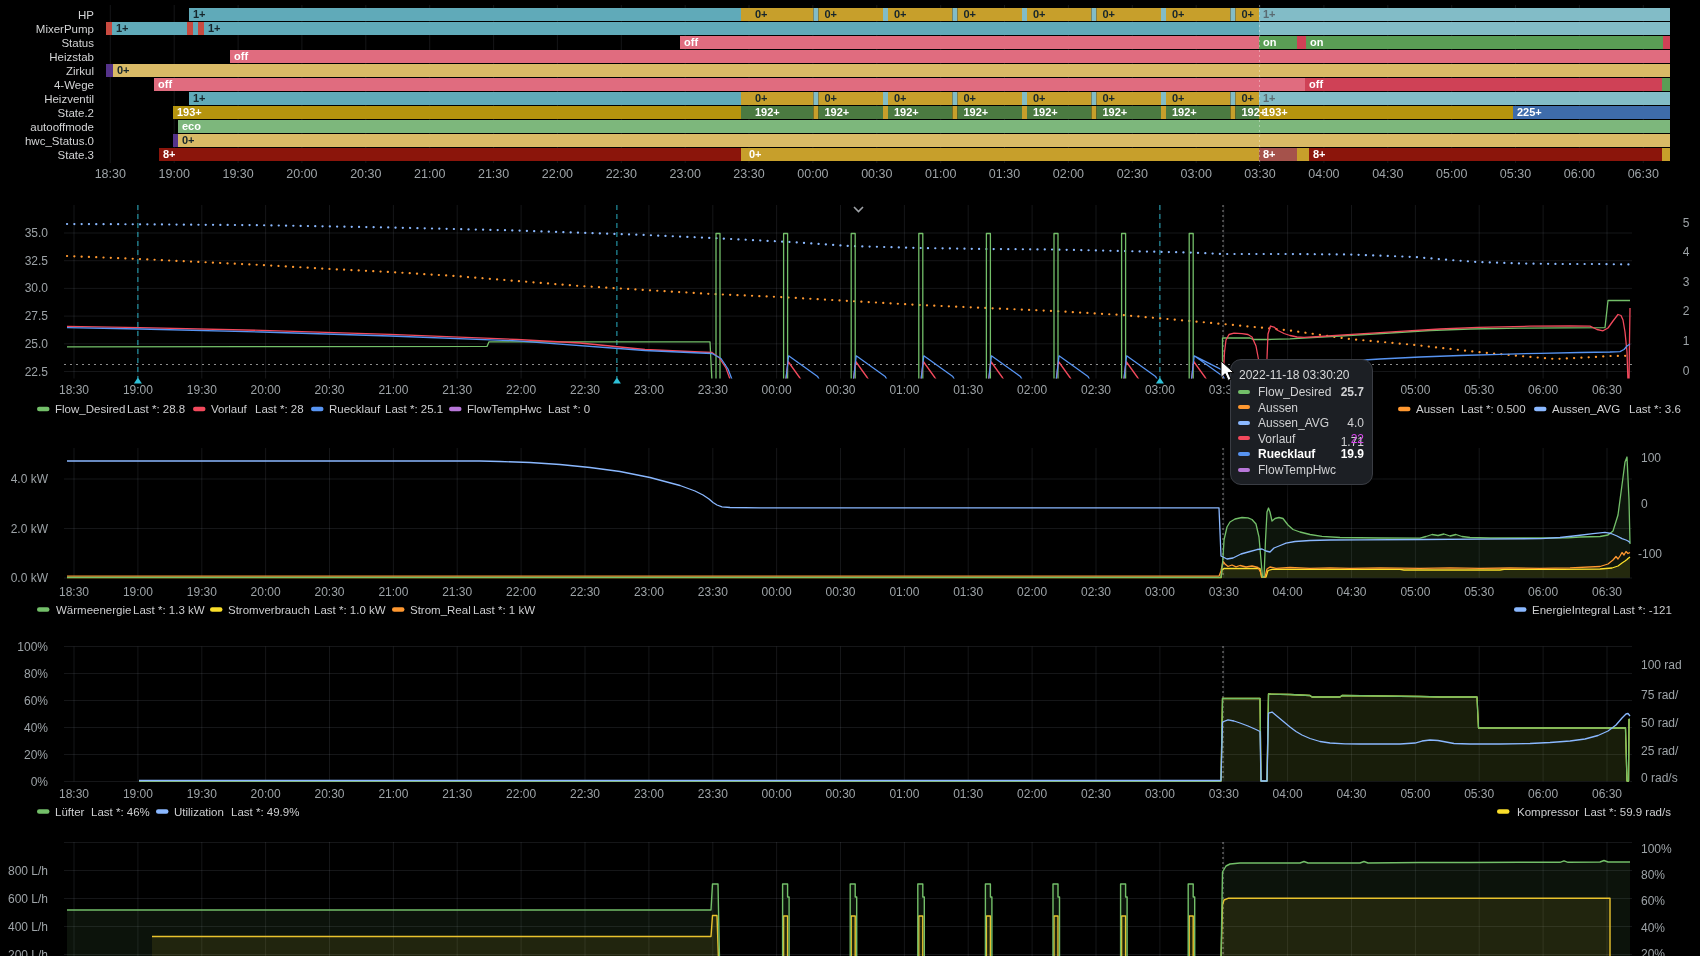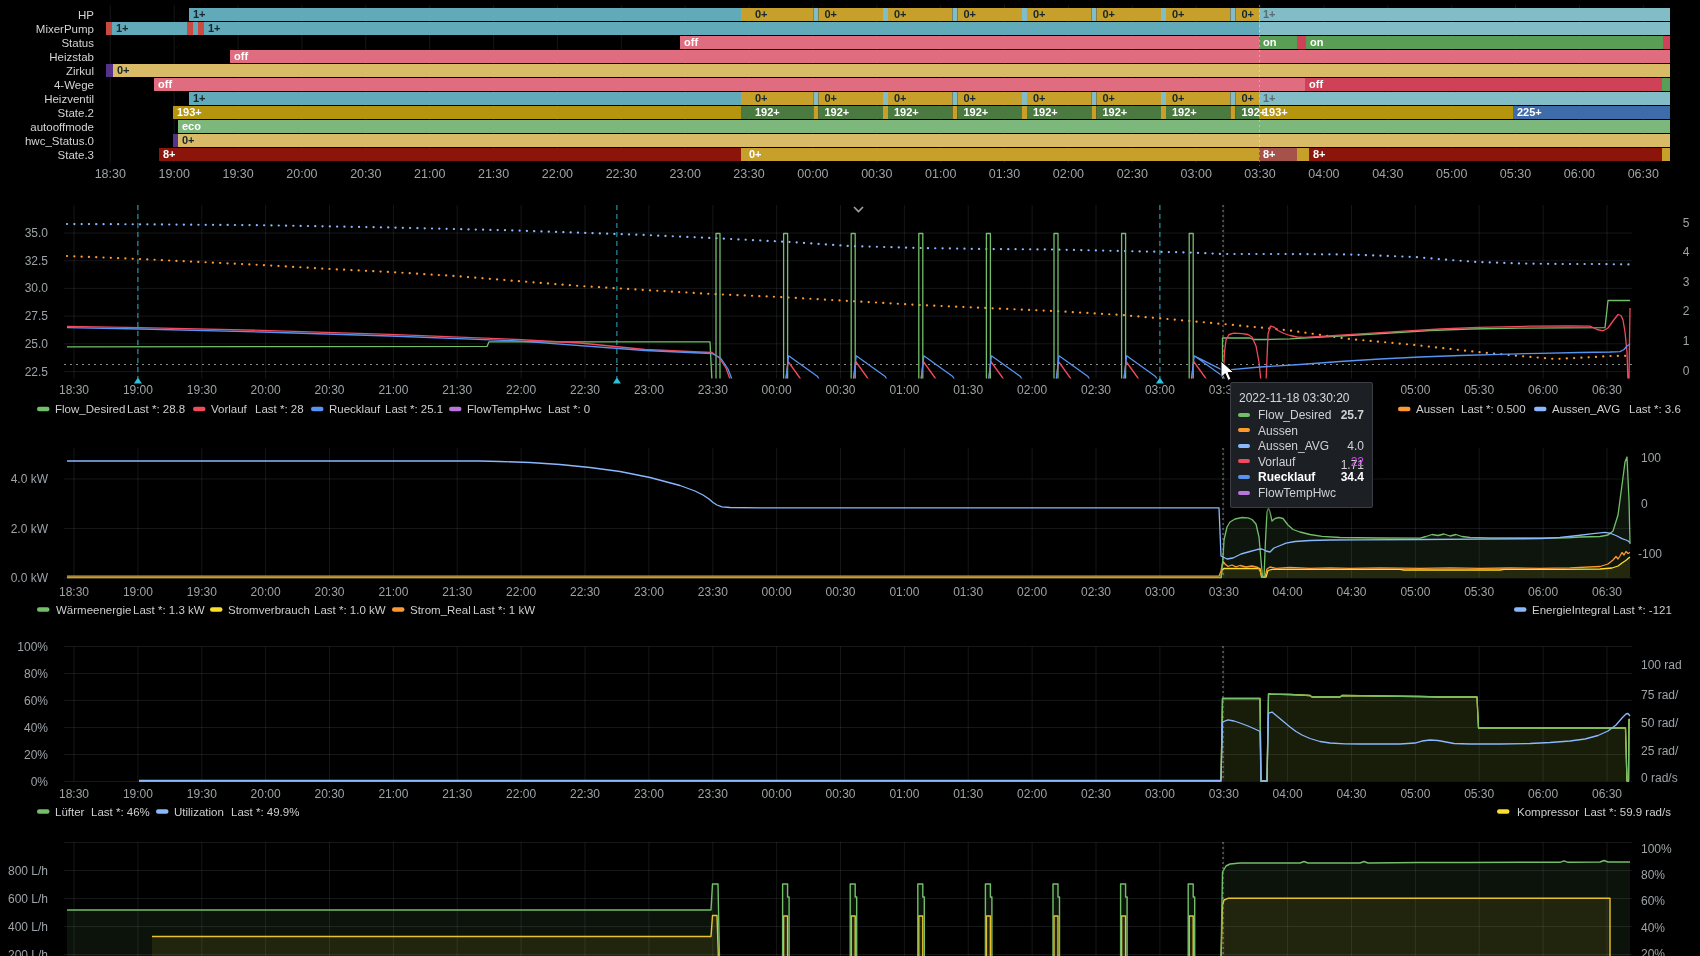--- a/index.html
+++ b/index.html
@@ -501,34 +501,34 @@
     <text x="48.0" y="874.5" text-anchor="end" font-size="12" fill="#9da3a7" font-weight="normal" font-family="Liberation Sans, sans-serif">800 L/h</text>
     <text x="48.0" y="902.5" text-anchor="end" font-size="12" fill="#9da3a7" font-weight="normal" font-family="Liberation Sans, sans-serif">600 L/h</text>
     <text x="48.0" y="930.5" text-anchor="end" font-size="12" fill="#9da3a7" font-weight="normal" font-family="Liberation Sans, sans-serif">400 L/h</text>
     <text x="48.0" y="958.5" text-anchor="end" font-size="12" fill="#9da3a7" font-weight="normal" font-family="Liberation Sans, sans-serif">200 L/h</text>
     <text x="1641.0" y="852.5" text-anchor="start" font-size="12" fill="#9da3a7" font-weight="normal" font-family="Liberation Sans, sans-serif">100%</text>
     <text x="1641.0" y="878.8" text-anchor="start" font-size="12" fill="#9da3a7" font-weight="normal" font-family="Liberation Sans, sans-serif">80%</text>
     <text x="1641.0" y="905.2" text-anchor="start" font-size="12" fill="#9da3a7" font-weight="normal" font-family="Liberation Sans, sans-serif">60%</text>
     <text x="1641.0" y="932.2" text-anchor="start" font-size="12" fill="#9da3a7" font-weight="normal" font-family="Liberation Sans, sans-serif">40%</text>
     <text x="1641.0" y="957.9" text-anchor="start" font-size="12" fill="#9da3a7" font-weight="normal" font-family="Liberation Sans, sans-serif">20%</text>
   </svg>
-<div style="position:absolute;left:1230px;top:382px;width:141px;height:124px;background:#1c1f24;border:1px solid #3a3d44;border-radius:2px;box-shadow:0 4px 8px rgba(0,0,0,0.5);z-index:20;font-size:12px;text-align:center;">
+<div style="position:absolute;left:1230px;top:359px;width:141px;height:124px;background:#1c1f24;border:1px solid #3a3d44;border-radius:11px;box-shadow:0 4px 8px rgba(0,0,0,0.5);z-index:20;font-size:12px;text-align:center;">
     <div style="position:absolute;left:8px;top:8px;color:#d8d9da;white-space:nowrap;">2022-11-18 03:30:20</div>
     <div style="position:absolute;left:7px;top:29.5px;width:12px;height:4px;border-radius:2px;background:#73BF69;"></div>
     <div style="position:absolute;left:27px;top:25.0px;color:#d0d1d3;font-weight:normal;white-space:nowrap;">Flow_Desired</div>
     <div style="position:absolute;right:8px;top:25.0px;color:#d0d1d3;font-weight:bold;">25.7</div>
     <div style="position:absolute;left:7px;top:45.1px;width:12px;height:4px;border-radius:2px;background:#FF9830;"></div>
     <div style="position:absolute;left:27px;top:40.6px;color:#d0d1d3;font-weight:normal;white-space:nowrap;">Aussen</div>
     <div style="position:absolute;right:8px;top:40.6px;color:#d0d1d3;font-weight:normal;margin-top:34px;">1.71</div>
     <div style="position:absolute;left:7px;top:60.7px;width:12px;height:4px;border-radius:2px;background:#8AB8FF;"></div>
     <div style="position:absolute;left:27px;top:56.2px;color:#d0d1d3;font-weight:normal;white-space:nowrap;">Aussen_AVG</div>
     <div style="position:absolute;right:8px;top:56.2px;color:#d0d1d3;font-weight:normal;margin-left:20px;">4.0</div>
     <div style="position:absolute;left:7px;top:76.3px;width:12px;height:4px;border-radius:2px;background:#F2495C;"></div>
     <div style="position:absolute;left:27px;top:71.8px;color:#d0d1d3;font-weight:normal;white-space:nowrap;">Vorlauf</div>
     <div style="position:absolute;right:8px;top:71.8px;color:#d946ef;font-weight:normal;">22</div>
     <div style="position:absolute;left:7px;top:91.9px;width:12px;height:4px;border-radius:2px;background:#5794F2;"></div>
     <div style="position:absolute;left:27px;top:87.4px;color:#ffffff;font-weight:bold;white-space:nowrap;">Ruecklauf</div>
-    <div style="position:absolute;right:8px;top:87.4px;color:#ffffff;font-weight:bold;">34.4</div>
+    <div style="position:absolute;right:8px;top:87.4px;color:#ffffff;font-weight:bold;">19.9</div>
     <div style="position:absolute;left:7px;top:107.5px;width:12px;height:4px;border-radius:2px;background:#B877D9;"></div>
     <div style="position:absolute;left:27px;top:103.0px;color:#d0d1d3;font-weight:normal;white-space:nowrap;">FlowTempHwc</div>
   </div>
 <svg style="top:360px;left:1216px;position:absolute;z-index:30" width="24" height="30" viewBox="0 0 24 30">
     <polygon points="5,1 5,17.5 9.2,13.7 12.1,20.4 15,19.1 12.1,12.6 17.8,12.6" fill="#ffffff" stroke="#000" stroke-width="1"></polygon>
   </svg>
 </body></html>

